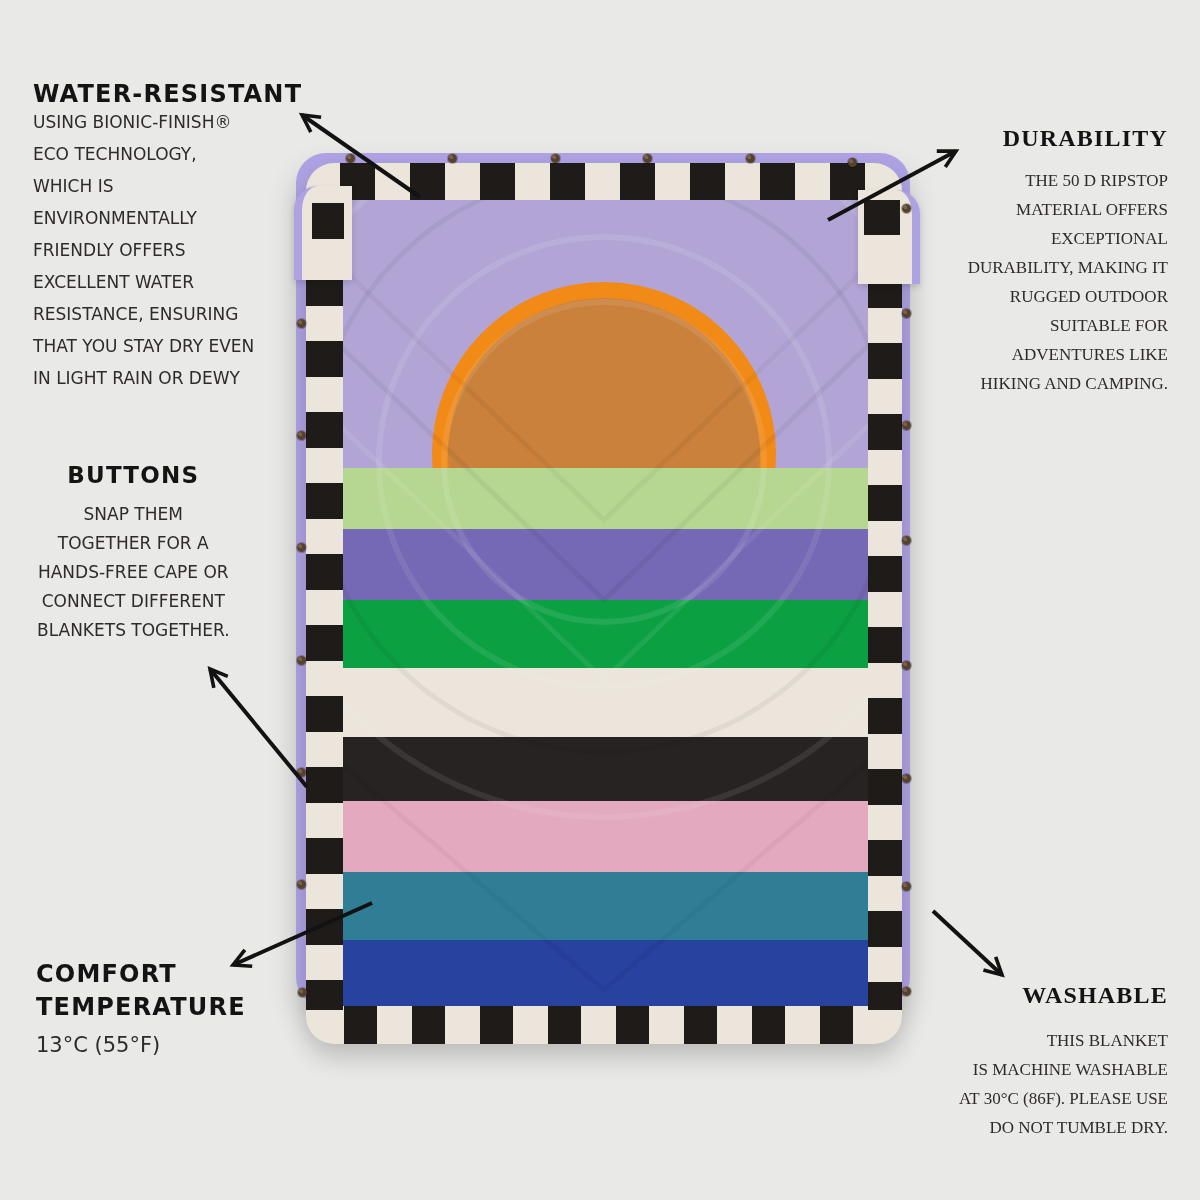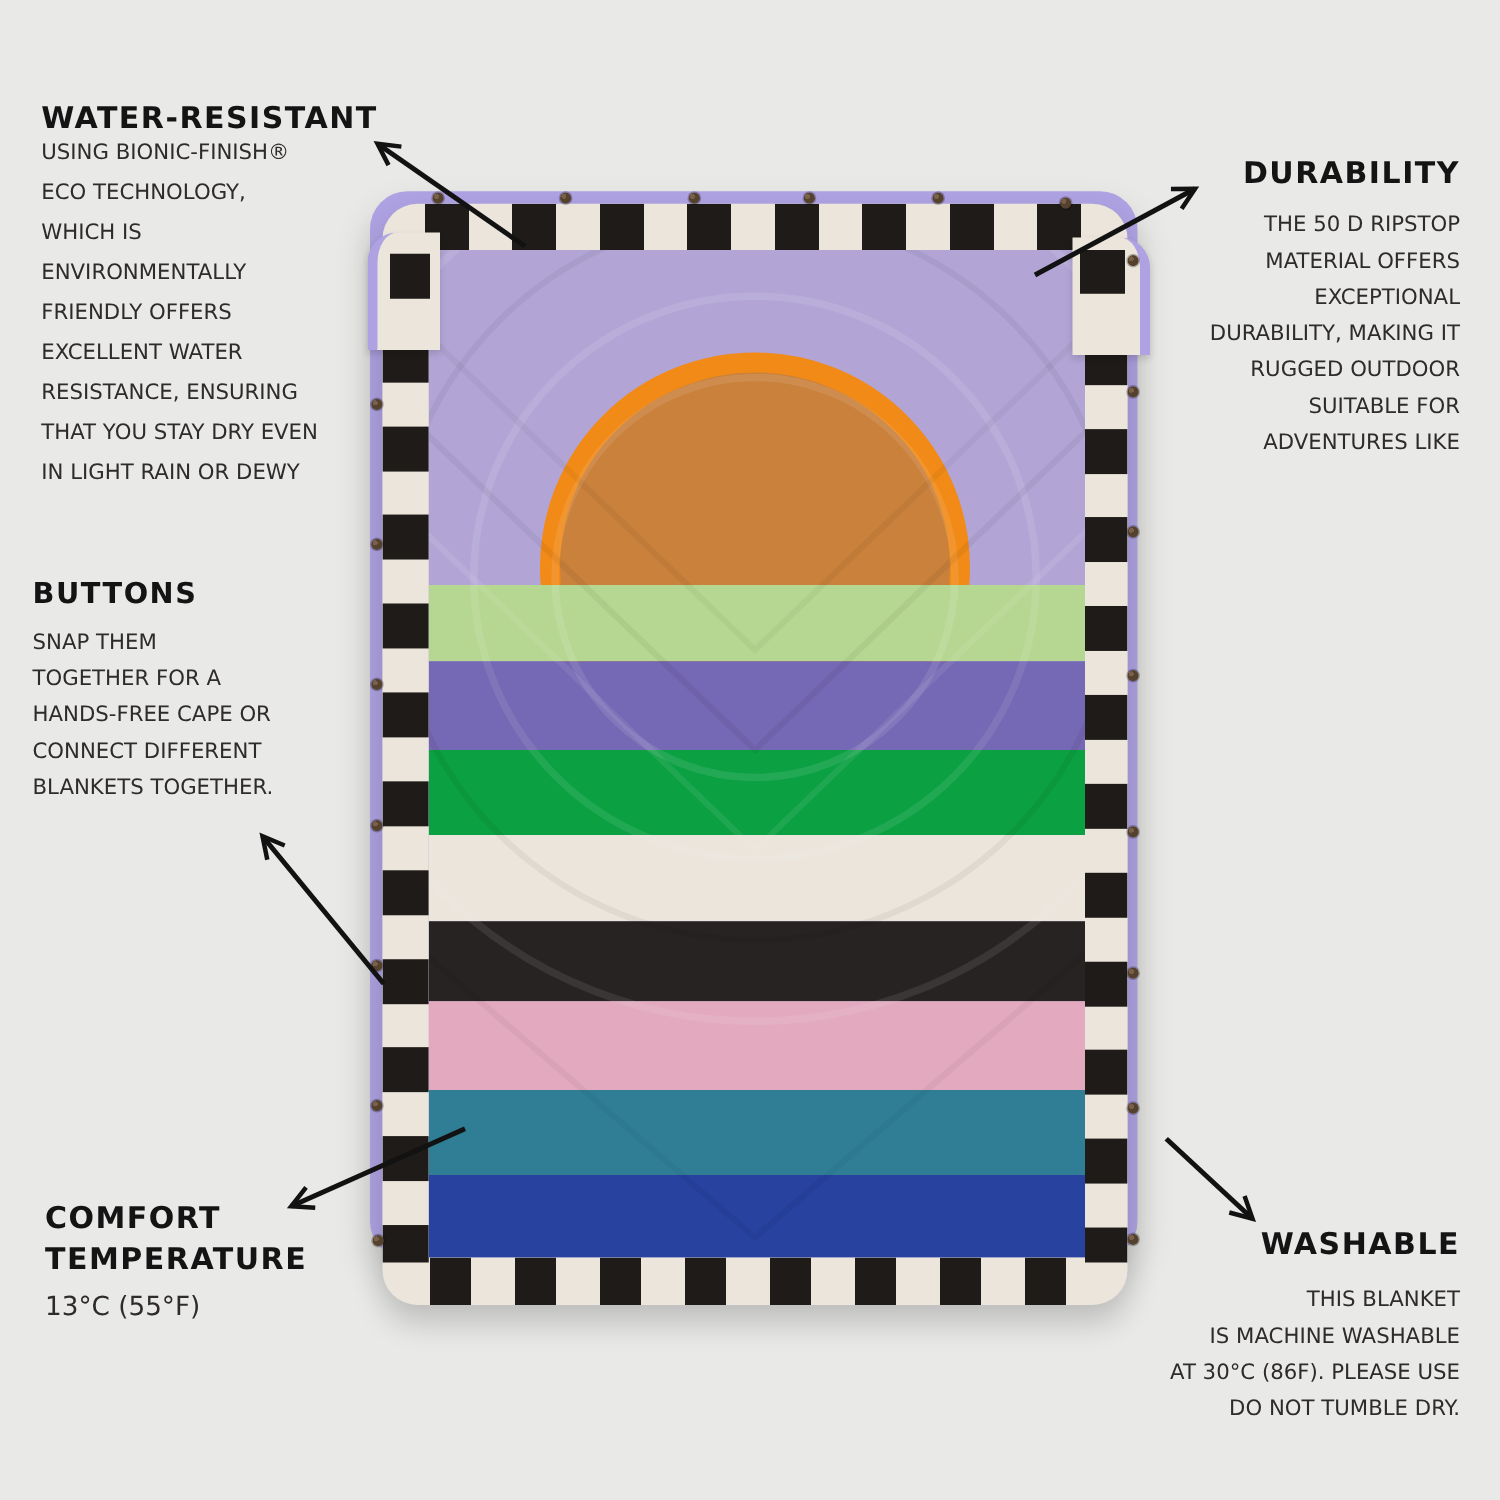--- a/index.html
+++ b/index.html
@@ -70,26 +70,26 @@
   
   .callout{position:absolute;}
   .callout .title{font-weight:800;letter-spacing:1.2px;color:var(--ink);}
   .callout .body{color:var(--body-ink);font-weight:400;}
   .t20 .title{font-size:24px;line-height:24px;}
   .t23 .title{font-size:23px;line-height:27px;}
   .t24 .title{font-size:24px;line-height:33px;}
   .body-lines{font-size:17px;}
   .lh32 .body-lines{line-height:32px;}
   .lh29 .body-lines{line-height:29px;}
-  .align-right{text-align:right;}
+  .align-right{text-align:right;font-family:Liberation Serif, serif;}
   .cb-water{left:33px;top:82px;}
   .cb-water .body{}
   .cb-durability{right:32px;top:126px;}
   .cb-durability .body{margin-top:16px;}
-  .cb-buttons{left:26px;top:462px;}
+  .cb-buttons{left:37px;top:462px;text-align:center;}
   .cb-buttons .body{margin-top:11px;}
   .cb-comfort{left:36px;top:958px;}
   .cb-comfort .value{font-size:21px;margin-top:9px;font-weight:400;color:var(--body-ink);}
   .cb-washable{right:32px;top:979px;}
   .cb-washable .body{margin-top:14px;}
 </style>
 </head>
 <body>
 
 <div class="stage">
@@ -191,20 +191,21 @@
   <div class="callout t20 lh29 align-right cb-durability">
     <div class="title">DURABILITY</div>
     <div class="body body-lines">
       <div>THE 50 D RIPSTOP</div>
       <div>MATERIAL OFFERS</div>
       <div>EXCEPTIONAL</div>
       <div>DURABILITY, MAKING IT</div>
       <div>RUGGED OUTDOOR</div>
       <div>SUITABLE FOR</div>
       <div>ADVENTURES LIKE</div>
+      <div>HIKING AND CAMPING.</div>
     </div>
   </div>
 
   <div class="callout t23 lh29 cb-buttons">
     <div class="title">BUTTONS</div>
     <div class="body body-lines">
       <div>SNAP THEM</div>
       <div>TOGETHER FOR A</div>
       <div>HANDS-FREE CAPE OR</div>
       <div>CONNECT DIFFERENT</div>

